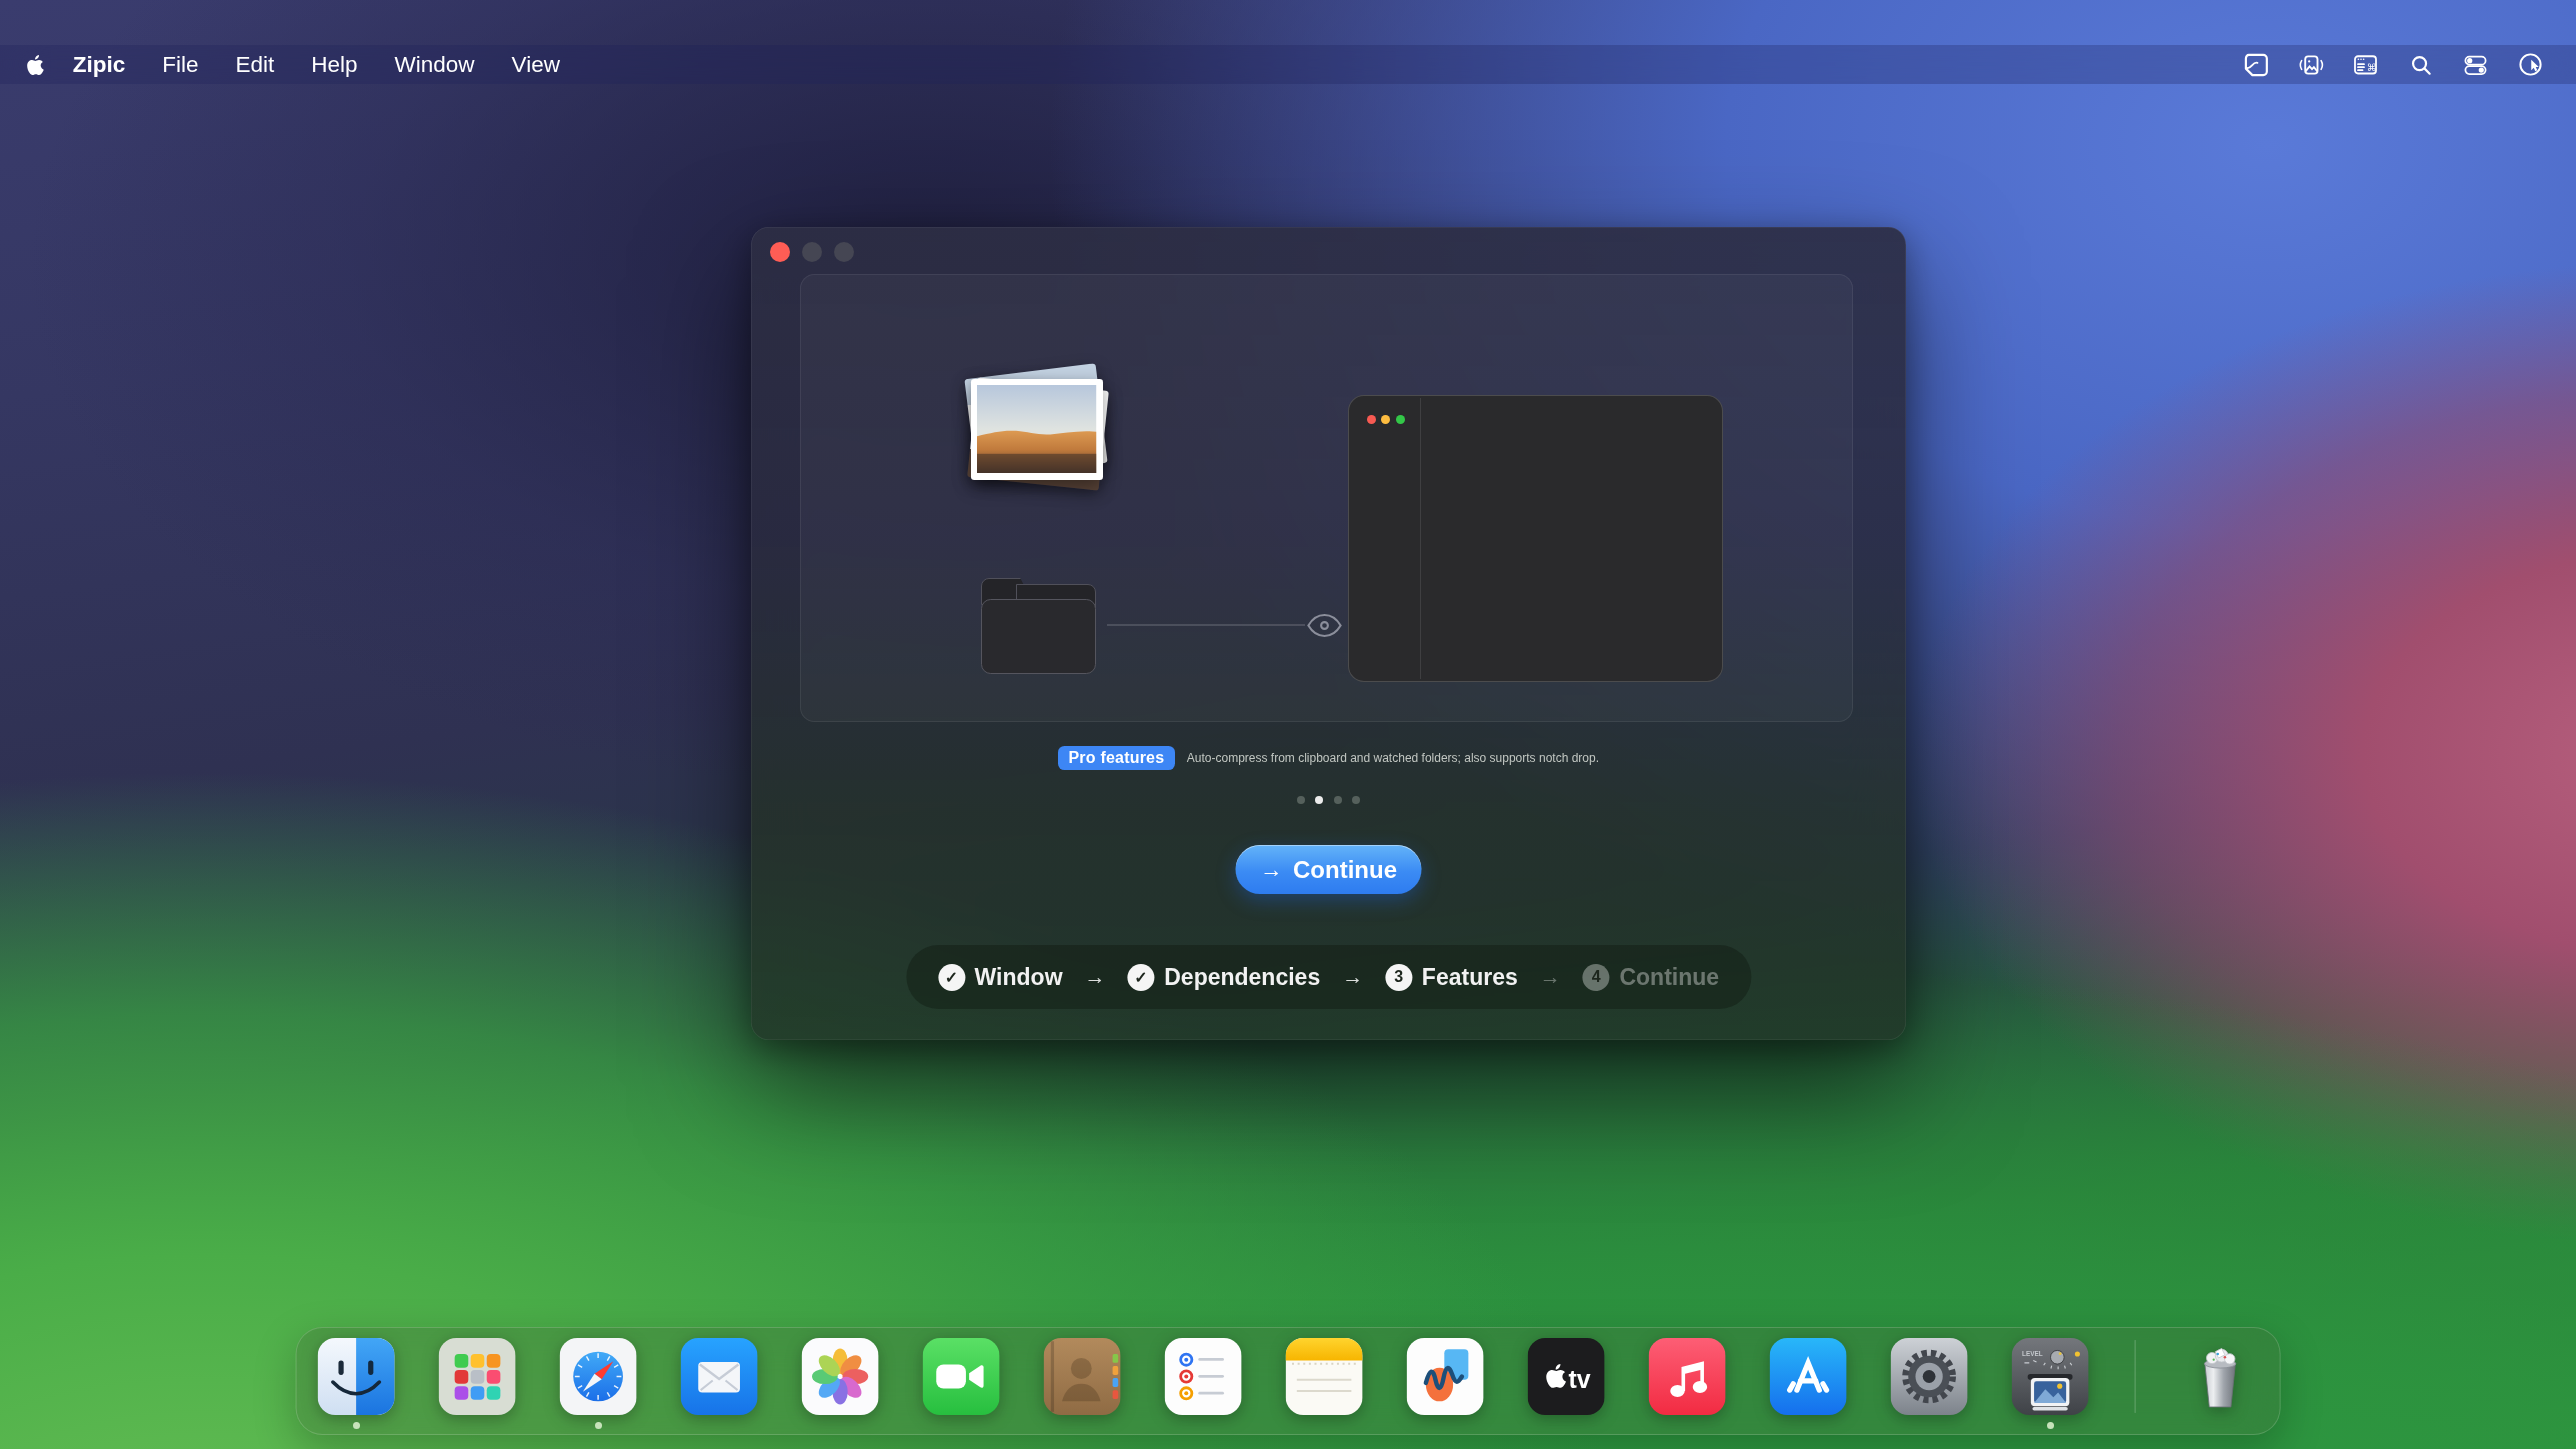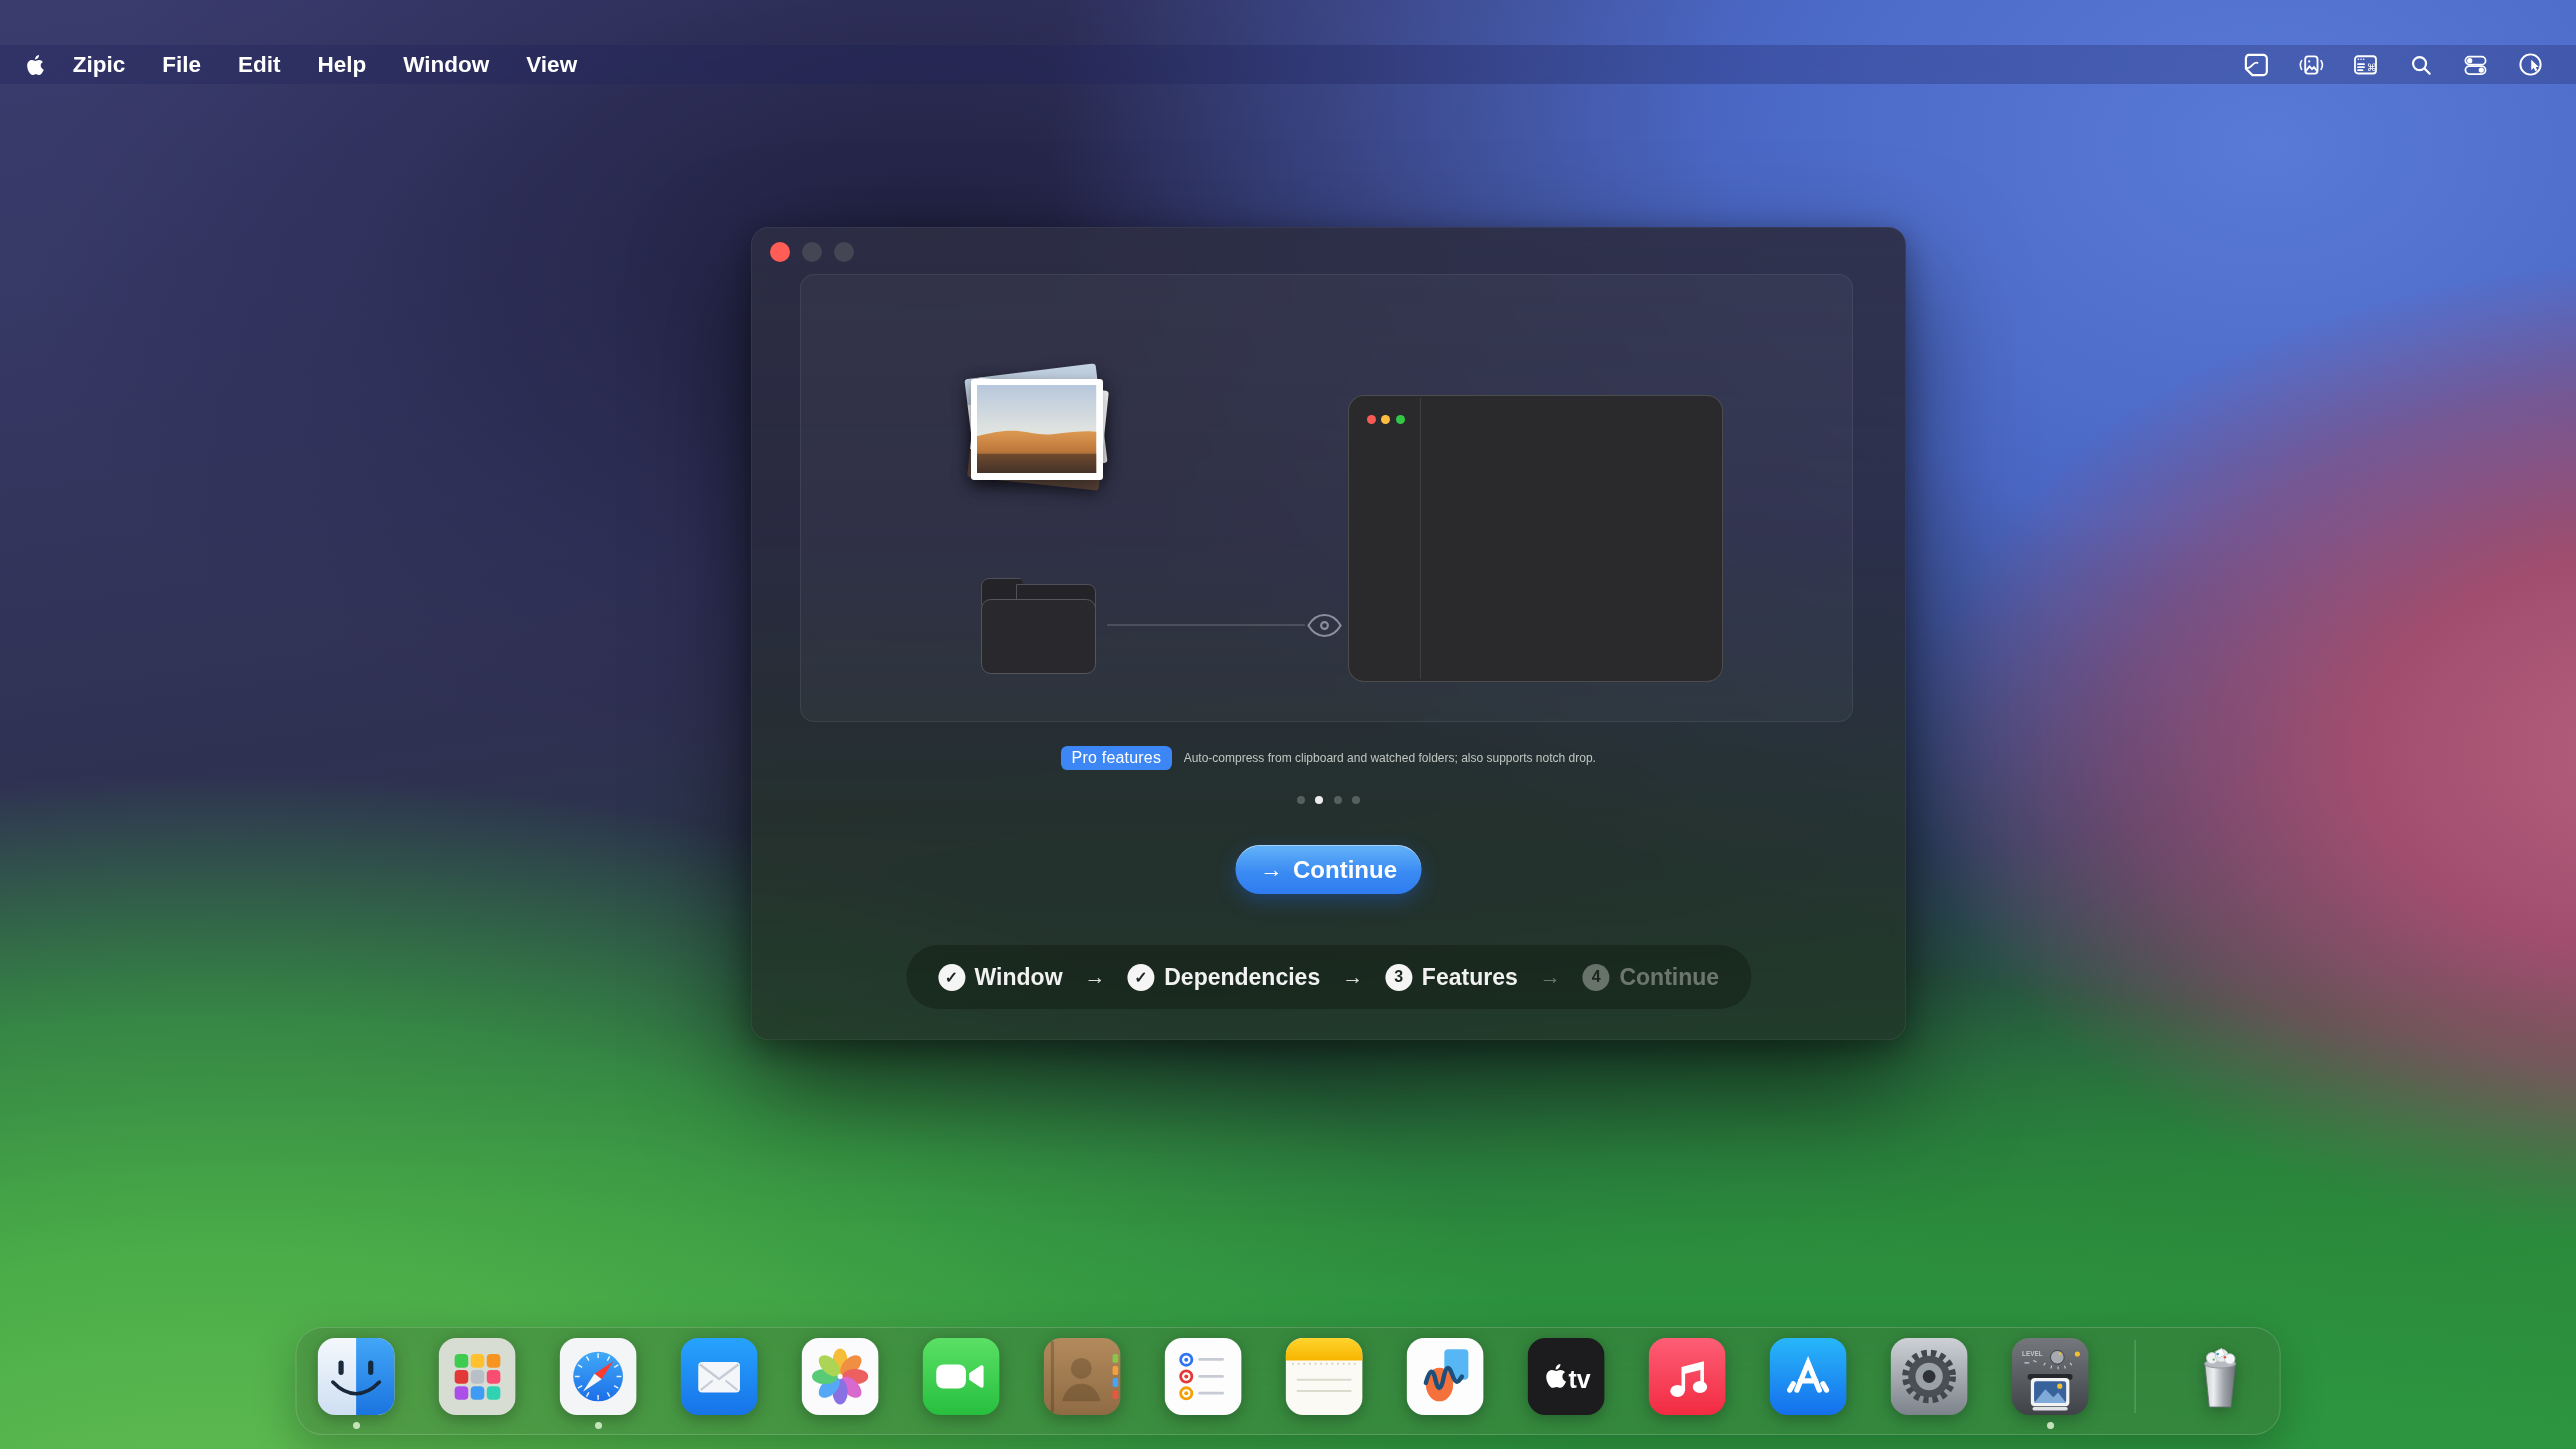--- a/index.html
+++ b/index.html
@@ -15,21 +15,21 @@
       radial-gradient(ellipse 1288px 765px at 36% 18%, rgba(28,28,58,.85) 0%, rgba(40,40,80,.40) 45%, rgba(40,40,80,0) 70%),
       linear-gradient(172deg, #3a3c6e 0%, #353762 22%, #2f3152 44%, #273944 62%, #27803a 82%, #2f9c40 100%);
   }
 
   
   .menu-bar { position:absolute; left:0; top:0; width:2576px; height:39px;
     background:rgba(28,32,88,.28); backdrop-filter:blur(24px);
     display:flex; justify-content:space-between; align-items:center; color:#fff;margin-top:45px; }
   .menu-left { display:flex; align-items:center; height:100%; }
   .apple-wrap { padding:0 9.7px 0 26px; display:flex; align-items:center; }
-  .menu-item { padding:0 18.5px; font-size:22.5px; font-weight:700; color:#fff; line-height:39px; }
+  .menu-item { padding:0 18.5px; font-size:22.5px; font-weight:400; color:#fff; line-height:39px; }
   .menu-item.app { font-weight:700; }
   .menu-right { display:flex; align-items:center; gap:26px; padding-right:31px; height:100%; }
   .status-icon { width:29px; height:29px; display:flex; align-items:center; justify-content:center; }
 
   
   .app-window { position:absolute; left:751px; top:227px; width:1155px; height:813px; border-radius:17.7px;
     background:linear-gradient(180deg, rgba(45,46,68,.93) 0%, rgba(41,42,62,.89) 38%, rgba(36,48,40,.84) 72%, rgba(33,52,38,.82) 100%);
     backdrop-filter:blur(27px) saturate(1.1);
     box-shadow:0 48px 113px rgba(0,0,0,.55), 0 8px 32px rgba(0,0,0,.35), inset 0 0 0 0.8px rgba(255,255,255,.07); }
   .traffic { position:absolute; top:14.5px; left:19.3px; display:flex; gap:12px; }
@@ -65,21 +65,21 @@
 
   
   .mock { position:absolute; left:547px; top:120px; width:375px; height:287px; background:#2a2a2c;
     border:1.6px solid rgba(255,255,255,.16); border-radius:16px; }
   .mock .dots { position:absolute; left:17.7px; top:19.3px; display:flex; gap:5.6px; }
   .mock .dots i { width:8.9px; height:8.9px; border-radius:50%; display:block; }
   .mock .divider { position:absolute; left:71px; top:1.6px; bottom:1.6px; width:1.2px; background:rgba(255,255,255,.10); }
 
   
   .caption-row { position:absolute; top:519px; left:0; width:100%; display:flex; justify-content:center; align-items:center; gap:12px; }
-  .pro-badge { background:#3d86f5; color:#fff; font-size:16px; font-weight:400; padding:3.2px 10.5px; border-radius:6.4px; letter-spacing:0.2px; }
+  .pro-badge { background:#3d86f5; color:#fff; font-size:16px; font-weight:700; padding:3.2px 10.5px; border-radius:6.4px; letter-spacing:0.2px; }
   .caption-text { color:#c2c7c2; font-size:12px;text-align:right; }
 
   .dots-row { position:absolute; top:569px; left:0; width:100%; display:flex; justify-content:center; gap:10.5px; }
   .cdot { width:8px; height:8px; border-radius:50%; background:rgba(190,200,190,.32); }
   .cdot.active { background:#ececec; }
 
   
   .continue-btn { position:absolute; top:618px; left:50%; transform:translateX(-50%); height:49px;
     display:flex; align-items:center; gap:10.5px; padding:0 25px; border-radius:25px; border:none; cursor:pointer;
     background:linear-gradient(180deg,#63b3f9 0%,#3b8bf4 55%,#2e7cf0 100%);

